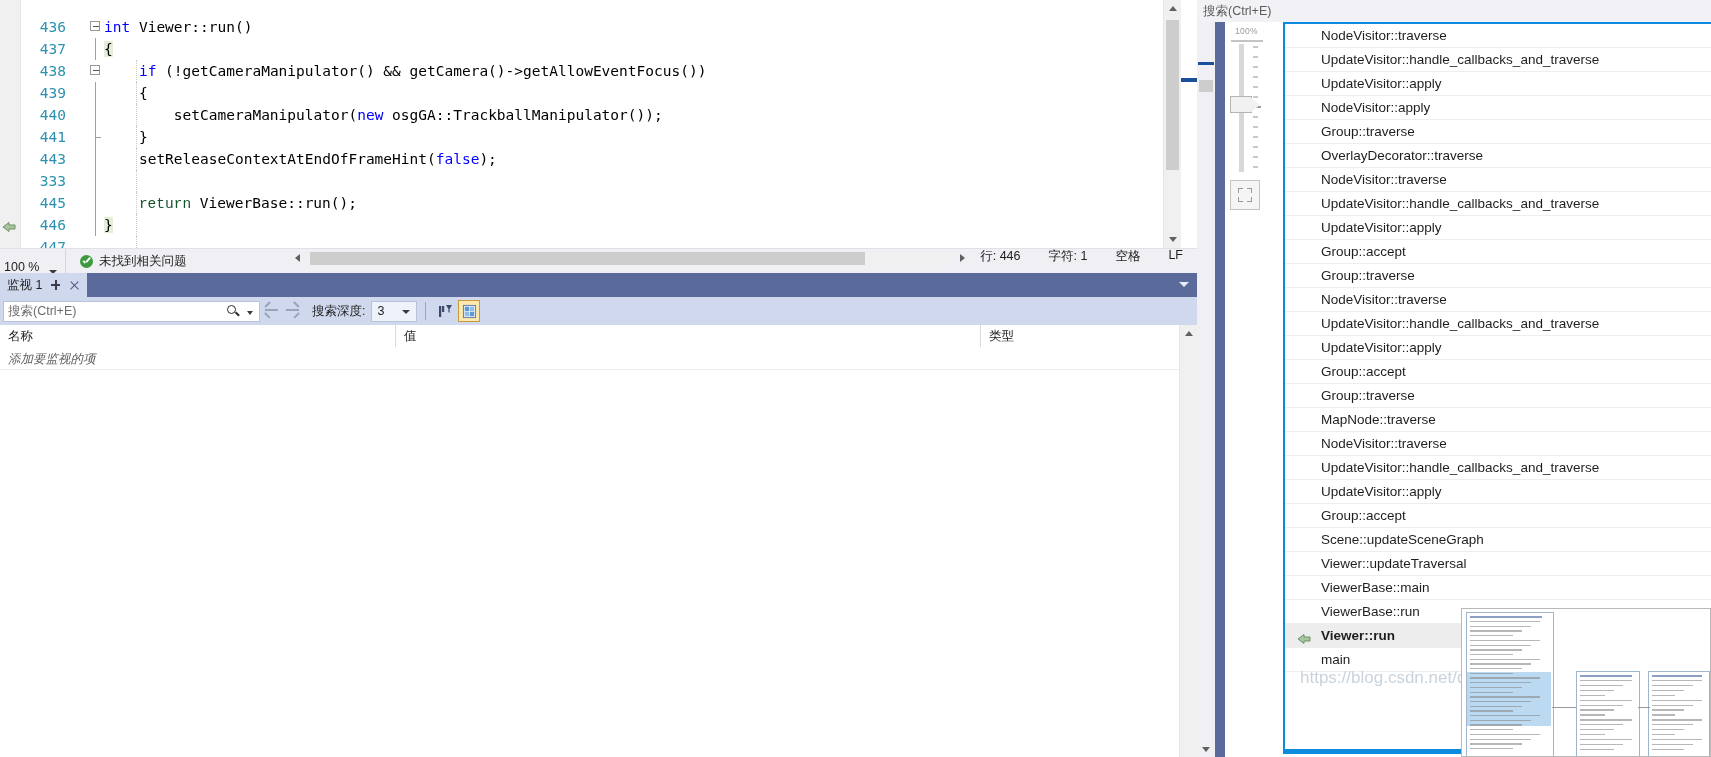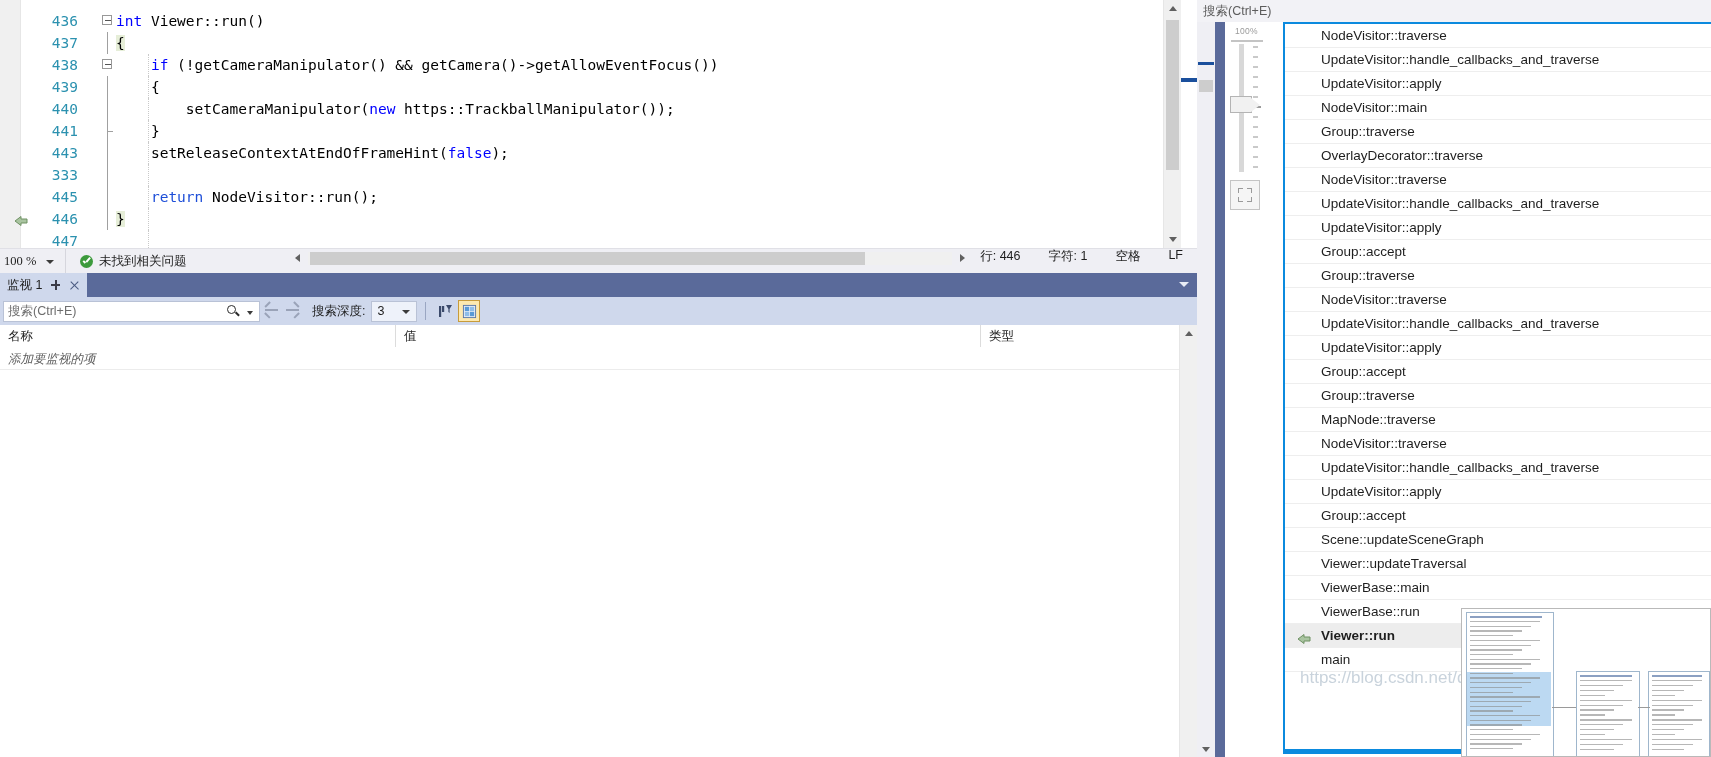--- a/index.html
+++ b/index.html
@@ -11,51 +11,51 @@
     -webkit-font-smoothing:antialiased;
   }
   .root{position:relative;width:1711px;height:757px;}
 
   
   .left-col{position:absolute;left:0;top:0;width:1197px;height:757px;background:#fff;}
 
   
   .editor{position:absolute;left:0;top:0;width:1197px;height:248px;background:#ffffff;overflow:hidden;}
   .ed-indicator-margin{position:absolute;left:0;top:0;width:20px;height:248px;background:#f0f0f0;border-right:1px solid #e6e6e6;}
-  .ed-rows{position:absolute;left:0;top:10px;width:1180px;margin-left:12px;}
+  .ed-rows{position:absolute;left:0;top:16px;width:1180px;}
   .ed-row{position:relative;height:22px;line-height:22px;white-space:pre;font-family:"DejaVu Sans Mono","Liberation Mono",monospace;font-size:14.5px;}
   .ln{position:absolute;left:20px;width:46px;text-align:right;color:#2b91af;font-family:"DejaVu Sans Mono","Liberation Mono",monospace;font-size:14.5px;}
   .fold{position:absolute;left:90px;width:12px;height:22px;}
   .fold-box{position:absolute;left:0;top:5px;width:10px;height:10px;border:1px solid #989898;background:#fff;box-sizing:border-box;}
   .fold-box:before{content:"";position:absolute;left:2px;top:4px;width:6px;height:1px;background:#555;}
   .fold-line{position:absolute;left:5px;top:0;width:1px;height:22px;background:#a0a0a0;}
   .fold-line.end:after{content:"";position:absolute;left:0;top:11px;width:6px;height:1px;background:#a0a0a0;}
   .guide{position:absolute;left:136px;top:0;width:0;height:22px;border-left:1px dotted #c9c9c9;}
   .code{position:absolute;left:104px;top:0;color:#000;}
   .kw{color:#0000ff;}
-  .kw2{color:#1d4ed8;}
+  .kw2{color:#14532d;font-family:Liberation Mono, monospace;}
   .brace-hl{background:#e6eed8;}
   .stmt-arrow{position:absolute;left:2px;top:4px;width:16px;height:14px;}
 
   
   .ed-vscroll{position:absolute;right:16px;top:0;width:17px;height:248px;background:#f0f0f0;border-left:1px solid #e6e6e6;}
   .ed-vs-up,.ed-vs-dn{position:absolute;left:0;width:17px;height:17px;background:#f0f0f0;}
   .ed-vs-up{top:0;}
   .ed-vs-dn{bottom:0;}
   .arr{position:absolute;left:5px;width:0;height:0;border-left:4px solid transparent;border-right:4px solid transparent;}
   .arr.up{top:6px;border-bottom:5px solid #606060;}
   .arr.dn{top:6px;border-top:5px solid #606060;}
   .arr.lt{top:4px;left:5px;border-left:none;border-top:4px solid transparent;border-bottom:4px solid transparent;border-right:5px solid #606060;}
   .arr.rt{top:4px;left:6px;border-right:none;border-top:4px solid transparent;border-bottom:4px solid transparent;border-left:5px solid #606060;}
   .ed-vs-thumb{position:absolute;left:2px;top:20px;width:13px;height:150px;background:#cdcdcd;}
   .ed-marker-blue{position:absolute;right:0;top:78px;width:16px;height:4px;background:#1a4f9c;}
 
   
   .ed-status{position:absolute;left:0;top:248px;width:1197px;height:25px;background:#efeff4;border-top:1px solid #e0e0e6;display:flex;align-items:center;font-size:12.5px;color:#1e1e1e;}
-  .zoom-box{width:66px;height:25px;border-right:1px solid #d6d6dd;display:flex;align-items:center;padding-left:4px;box-sizing:border-box;font-family:Liberation Serif, serif;}
+  .zoom-box{width:66px;height:25px;border-right:1px solid #d6d6dd;display:flex;align-items:flex-end;padding-left:4px;box-sizing:border-box;}
   .zoom-val{font-size:12.5px;}
   .caret-dn{width:0;height:0;border-left:4px solid transparent;border-right:4px solid transparent;border-top:4px solid #3b3b3b;margin-left:10px;}
   .ok-icon{width:13px;height:13px;border-radius:50%;background:#3c9a3c;position:relative;margin:0 6px 0 14px;flex:0 0 auto;}
   .ok-icon:after{content:"";position:absolute;left:3px;top:6px;width:3px;height:1.5px;background:#fff;transform:rotate(45deg);}
   .ok-icon:before{content:"";position:absolute;left:5px;top:4px;width:6px;height:1.5px;background:#fff;transform:rotate(-50deg);}
   .status-msg{font-size:12.5px;}
   .hscroll{position:absolute;left:290px;top:250px;width:680px;height:18px;}
   .hs-left,.hs-right{position:absolute;top:0;width:16px;height:18px;}
   .hs-left{left:0;}
   .hs-right{right:0;}
@@ -165,25 +165,25 @@
 
   <div class="left-col">
 
     <div class="editor">
       <div class="ed-indicator-margin"></div>
       <div class="ed-rows" id="editor-rows">
           <div class="ed-row"><span class="ln">436</span><span class="fold"><span class="fold-box"></span></span><span class="code"><span class="kw">int</span><span> Viewer::run()</span></span></div>
           <div class="ed-row"><span class="ln">437</span><span class="fold"><span class="fold-line"></span></span><span class="code"><span class="brace-hl">{</span></span></div>
           <div class="ed-row"><span class="ln">438</span><span class="fold"><span class="fold-box"></span></span><span class="guide"></span><span class="code"><span>    </span><span class="kw">if</span><span> (!getCameraManipulator() &amp;&amp; getCamera()-&gt;getAllowEventFocus())</span></span></div>
           <div class="ed-row"><span class="ln">439</span><span class="fold"><span class="fold-line"></span></span><span class="guide"></span><span class="code"><span>    {</span></span></div>
-          <div class="ed-row"><span class="ln">440</span><span class="fold"><span class="fold-line"></span></span><span class="guide"></span><span class="code"><span>        setCameraManipulator(</span><span class="kw">new</span><span> https::TrackballManipulator());</span></span></div>
+          <div class="ed-row"><span class="ln">440</span><span class="fold"><span class="fold-line"></span></span><span class="guide"></span><span class="code"><span>        setCameraManipulator(</span><span class="kw">new</span><span> osgGA::TrackballManipulator());</span></span></div>
           <div class="ed-row"><span class="ln">441</span><span class="fold"><span class="fold-line end"></span></span><span class="guide"></span><span class="code"><span>    }</span></span></div>
           <div class="ed-row"><span class="ln">443</span><span class="fold"><span class="fold-line"></span></span><span class="guide"></span><span class="code"><span>    setReleaseContextAtEndOfFrameHint(</span><span class="kw">false</span><span>);</span></span></div>
           <div class="ed-row"><span class="ln">333</span><span class="fold"><span class="fold-line"></span></span><span class="guide"></span><span class="code"><span></span></span></div>
-          <div class="ed-row"><span class="ln">445</span><span class="fold"><span class="fold-line"></span></span><span class="guide"></span><span class="code"><span>    </span><span class="kw2">return</span><span> NodeVisitor::run();</span></span></div>
+          <div class="ed-row"><span class="ln">445</span><span class="fold"><span class="fold-line"></span></span><span class="guide"></span><span class="code"><span>    </span><span class="kw2">return</span><span> ViewerBase::run();</span></span></div>
           <div class="ed-row"><span class="stmt-arrow"><svg viewBox="0 0 16 14" width="16" height="14" aria-hidden="true">
                 <path d="M1 7 L7 2.5 L7 5 L13 5 L13 9 L7 9 L7 11.5 Z" fill="#a9c4a0" stroke="#6f9163" stroke-width="1"></path>
               </svg></span><span class="ln">446</span><span class="fold"><span class="fold-line"></span></span><span class="guide"></span><span class="code"><span class="brace-hl">}</span></span></div>
           <div class="ed-row"><span class="ln">447</span><span class="guide"></span><span class="code"><span></span></span></div>
         </div>
 
       <div class="ed-vscroll">
         <div class="ed-vs-up">
             <span class="arr up"></span>
           </div>
@@ -337,21 +337,21 @@
             <span></span>
             <span></span>
         </span>
       </span>
     </div>
 
     <div class="cs-list" id="callstack-list">
         <div class="cs-item"><span>NodeVisitor::traverse</span></div>
         <div class="cs-item"><span>UpdateVisitor::handle_callbacks_and_traverse</span></div>
         <div class="cs-item"><span>UpdateVisitor::apply</span></div>
-        <div class="cs-item"><span>NodeVisitor::main</span></div>
+        <div class="cs-item"><span>NodeVisitor::apply</span></div>
         <div class="cs-item"><span>Group::traverse</span></div>
         <div class="cs-item"><span>OverlayDecorator::traverse</span></div>
         <div class="cs-item"><span>NodeVisitor::traverse</span></div>
         <div class="cs-item"><span>UpdateVisitor::handle_callbacks_and_traverse</span></div>
         <div class="cs-item"><span>UpdateVisitor::apply</span></div>
         <div class="cs-item"><span>Group::accept</span></div>
         <div class="cs-item"><span>Group::traverse</span></div>
         <div class="cs-item"><span>NodeVisitor::traverse</span></div>
         <div class="cs-item"><span>UpdateVisitor::handle_callbacks_and_traverse</span></div>
         <div class="cs-item"><span>UpdateVisitor::apply</span></div>

